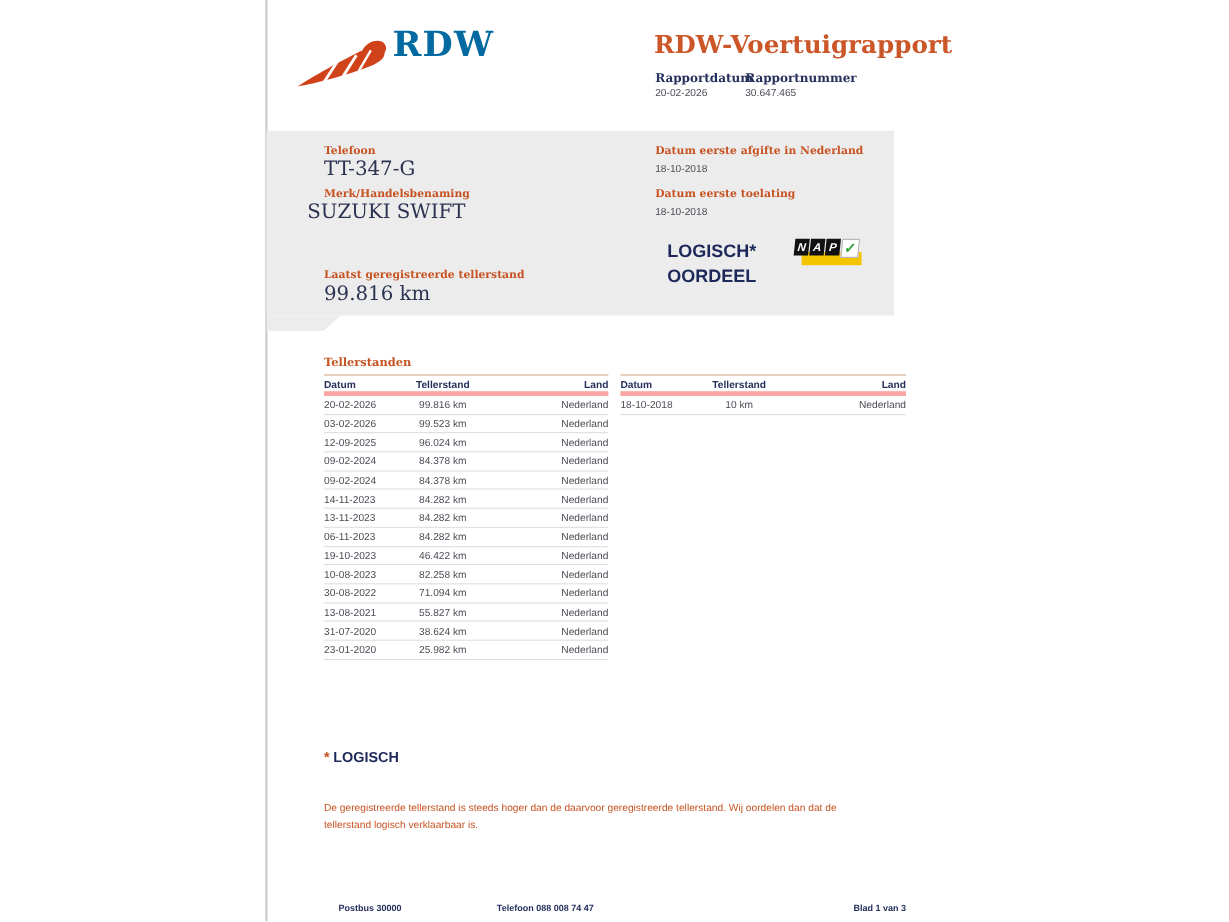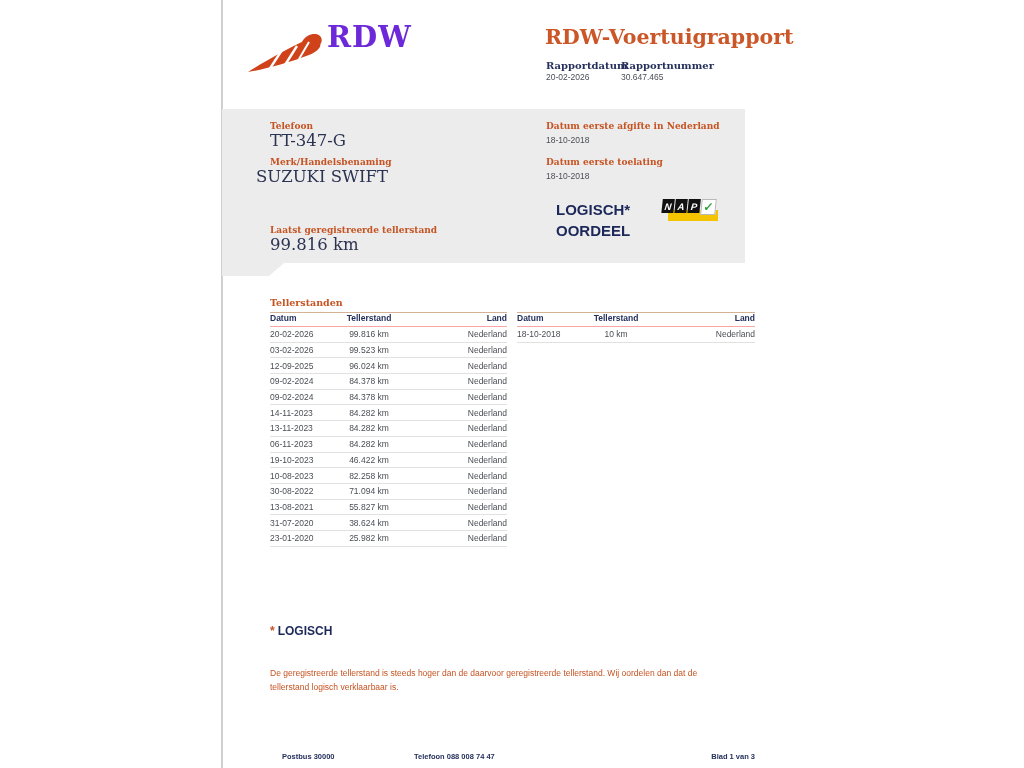--- a/index.html
+++ b/index.html
@@ -9,21 +9,21 @@
     -webkit-font-smoothing:antialiased;
   }
   .abs{position:absolute;}
   .serif{font-family:"DejaVu Serif","Liberation Serif",serif;}
 
   
   .page-divider{left:221px;top:0;width:2px;height:768px;background:#cfcfcf;}
 
   
   .logo-wing{left:247px;top:30px;width:76px;height:44px;}
-  .logo-text{left:327px;top:20px;font-size:29px;font-weight:600;color:#6d28d9;letter-spacing:1px;}
+  .logo-text{left:327px;top:20px;font-size:29px;font-weight:600;color:#0369a1;letter-spacing:1px;}
   .report-title{left:545px;top:25px;font-size:20.5px;font-weight:bold;color:#cb5628;}
   .meta-label{font-size:10px;font-weight:bold;color:#25305c;}
   .meta-value{font-size:8.5px;color:#4b4e56;}
   .l-rapportdatum{left:546px;top:60px;}
   .l-rapportnummer{left:621px;top:60px;}
   .v-rapportdatum{left:546px;top:72px;}
   .v-rapportnummer{left:621px;top:72px;}
 
   
   .panel{left:222px;top:109px;width:523px;height:154px;background:#edecec;}
@@ -53,22 +53,22 @@
     display:flex;align-items:center;justify-content:center;}
   .nap-check{width:13px;height:14px;background:#ffffff;border:1px solid #b9b9b9;
     color:#2ea13a;font-size:12px;font-weight:bold;
     display:flex;align-items:center;justify-content:center;}
 
   
   .section-heading{left:270px;top:297px;font-size:9.5px;font-weight:bold;color:#c65322;}
   .mtable{top:312px;display:flex;flex-direction:column;}
   .mtable-left{left:270px;width:237px;}
   .mtable-right{left:517px;width:238px;}
-  .thead{display:flex;align-items:flex-start;height:13px;
-    border-top:1px solid #d4b295;border-bottom:1px solid #fca5a5;
+  .thead{display:flex;align-items:center;height:13px;
+    border-top:1px solid #d4b295;border-bottom:4px solid #fca5a5;
     font-size:8.5px;font-weight:bold;color:#25305c;}
   .trow{display:flex;align-items:center;height:14.7px;border-bottom:1px solid #e1e1e1;
     font-size:8.5px;color:#4b4e56;}
   .c1{width:64px;text-align:left;}
   .c2{width:70px;text-align:center;}
   .c3{flex:1;text-align:right;}
 
   
   .footnote-title{left:270px;top:624px;font-size:12px;font-weight:bold;color:#1c2859;}
   .footnote-title .ast{color:#c65322;margin-right:3px;}

